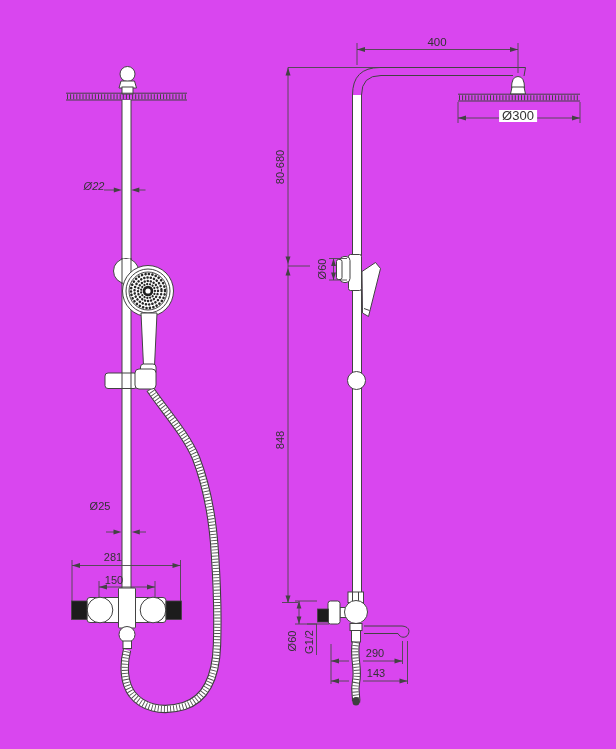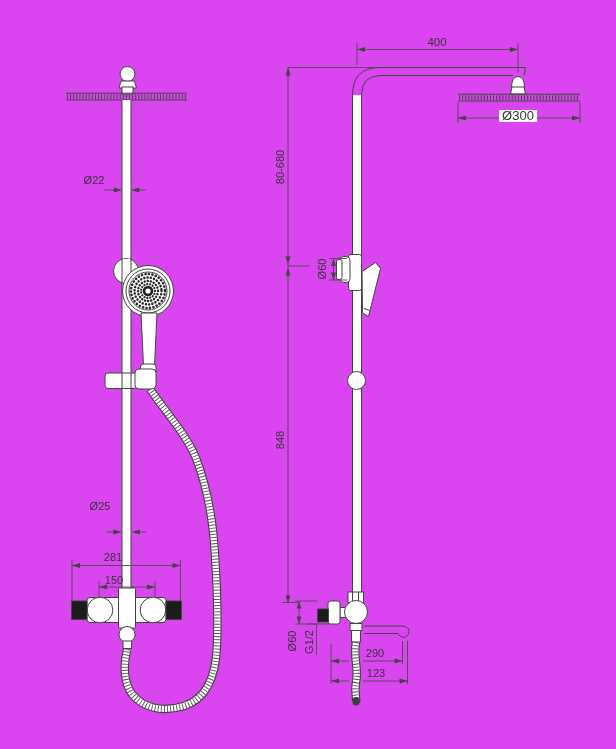--- a/index.html
+++ b/index.html
@@ -236,25 +236,25 @@
       <line class="thin" x1="331" y1="681" x2="349" y2="681"></line>
       <line class="thin" x1="363" y1="681" x2="407.5" y2="681"></line>
       <path class="ah" d="M331,681 L339,678.5 L339,683.5 Z"></path>
       <path class="ah" d="M407.5,681 L399.5,678.5 L399.5,683.5 Z"></path>
     </g>
   </g>
 </svg>
 
 <div class="lbl md" style="left:437px;top:42px;">400</div>
 <div class="lbl big" style="left:518px;top:116px;">Ø300</div>
-<div class="lbl" style="left:94px;top:180px;">Ø22</div>
+<div class="lbl" style="left:94px;top:186px;font-style:italic;">Ø22</div>
 <div class="lbl rot" style="left:280px;top:167px;">80-680</div>
 <div class="lbl rot" style="left:322px;top:269px;">Ø60</div>
 <div class="lbl rot" style="left:280px;top:440px;">848</div>
 <div class="lbl" style="left:100px;top:506px;">Ø25</div>
 <div class="lbl" style="left:113px;top:557px;text-align:right;">281</div>
 <div class="lbl" style="left:114px;top:580px;text-align:right;">150</div>
 <div class="lbl rot" style="left:292px;top:641px;">Ø60</div>
 <div class="lbl rot" style="left:309px;top:642px;">G1/2</div>
 <div class="lbl" style="left:375px;top:653px;">290</div>
-<div class="lbl" style="left:376px;top:673px;">123</div>
+<div class="lbl" style="left:376px;top:673px;">143</div>
 
 </div>
 
 </body></html>

